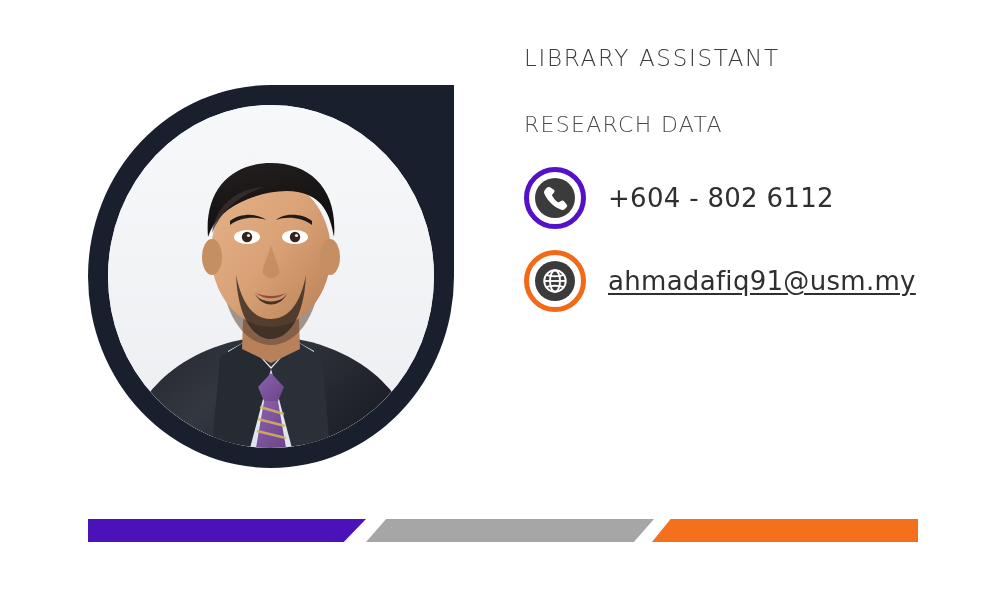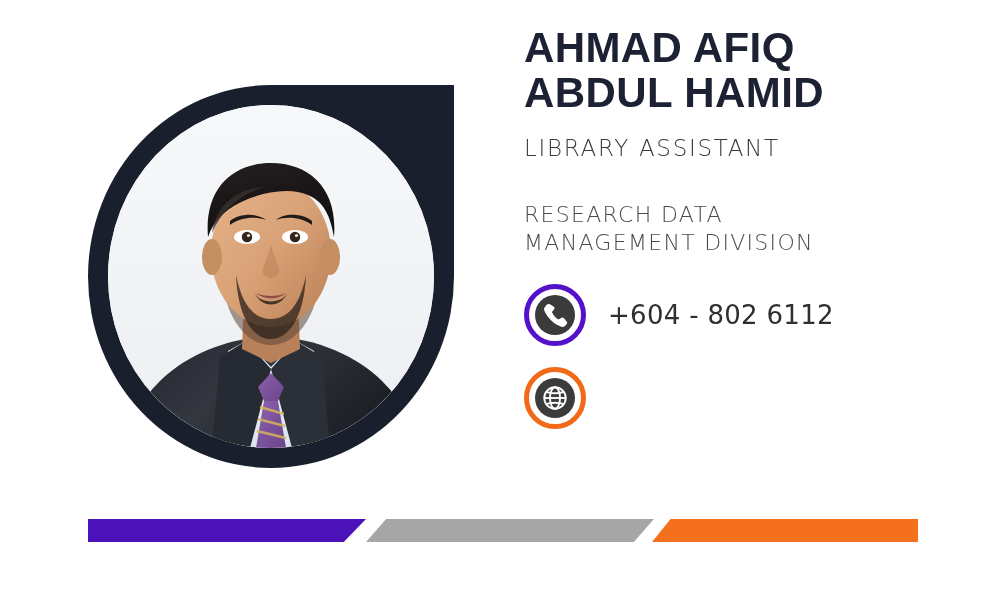--- a/index.html
+++ b/index.html
@@ -257,30 +257,25 @@
         <path d="M122 116 C 132 108 150 108 158 115 C 148 111 132 112 122 120 Z" fill="#201a18"></path>
         <path d="M204 116 C 194 108 176 108 168 115 C 178 111 194 112 204 120 Z" fill="#201a18"></path>
 
         <path d="M100 132 C 96 84 124 58 163 58 C 202 58 230 84 226 132 C 222 108 214 96 200 90 C 184 83 160 86 140 94 C 120 102 106 114 100 132 Z" fill="url(#hair)"></path>
         <path d="M104 128 C 108 100 128 84 156 82 C 132 90 114 104 104 128 Z" fill="#3a3130" opacity="0.8"></path>
       </svg>
     </div>
   </div>
 
   <div class="info">
-    <h1 class="name">
-      <span>AHMAD AFIQ</span>
-      <span class="line2">ABDUL HAMID</span>
-    </h1>
 
     <div class="job-title">LIBRARY ASSISTANT</div>
 
     <div class="division">
       <span>RESEARCH DATA</span>
-      <span class="line2">MANAGEMENT DIVISION</span>
     </div>
 
     <div class="contacts">
 
       <div class="contact-row">
         <div class="icon-badge badge-phone">
           <div class="disc"></div>
           <svg width="28" height="28" viewBox="0 0 24 24">
             <path fill="#ffffff" d="M6.6 2.5c-.7 0-1.4.4-1.9 1L3.4 5.1c-.8.9-1 2.2-.5 3.3 1.4 3.2 3.4 6 5.9 8.4 2.5 2.4 5.4 4.2 8.6 5.3 1.1.4 2.3.1 3.1-.7l1.4-1.5c.6-.6.7-1.5.2-2.1l-2.4-3c-.5-.6-1.4-.8-2.1-.4l-2.2 1.2c-.4.2-.9.2-1.2-.1-1.9-1.5-3.5-3.3-4.6-5.4-.2-.4-.2-.8.1-1.1l1.5-1.8c.5-.6.5-1.4.1-2L8.4 3.2c-.4-.5-1-.7-1.6-.7z"></path>
           </svg>
@@ -294,20 +289,21 @@
           <svg width="30" height="30" viewBox="0 0 24 24">
             <g fill="none" stroke="#ffffff" stroke-width="1.5">
               <circle cx="12" cy="12" r="8.6"></circle>
               <ellipse cx="12" cy="12" rx="4" ry="8.6"></ellipse>
               <line x1="3.4" y1="12" x2="20.6" y2="12"></line>
               <path d="M5.1 6.9 C 8 8.6 16 8.6 18.9 6.9"></path>
               <path d="M5.1 17.1 C 8 15.4 16 15.4 18.9 17.1"></path>
             </g>
           </svg>
         </div>
+        <div class="contact-text link">ahmadafiq91@usm.my</div>
       </div>
 
     </div>
   </div>
 
   <div class="bars">
     <div class="bar bar-purple"></div>
     <div class="bar bar-gray"></div>
     <div class="bar bar-orange"></div>
   </div>

